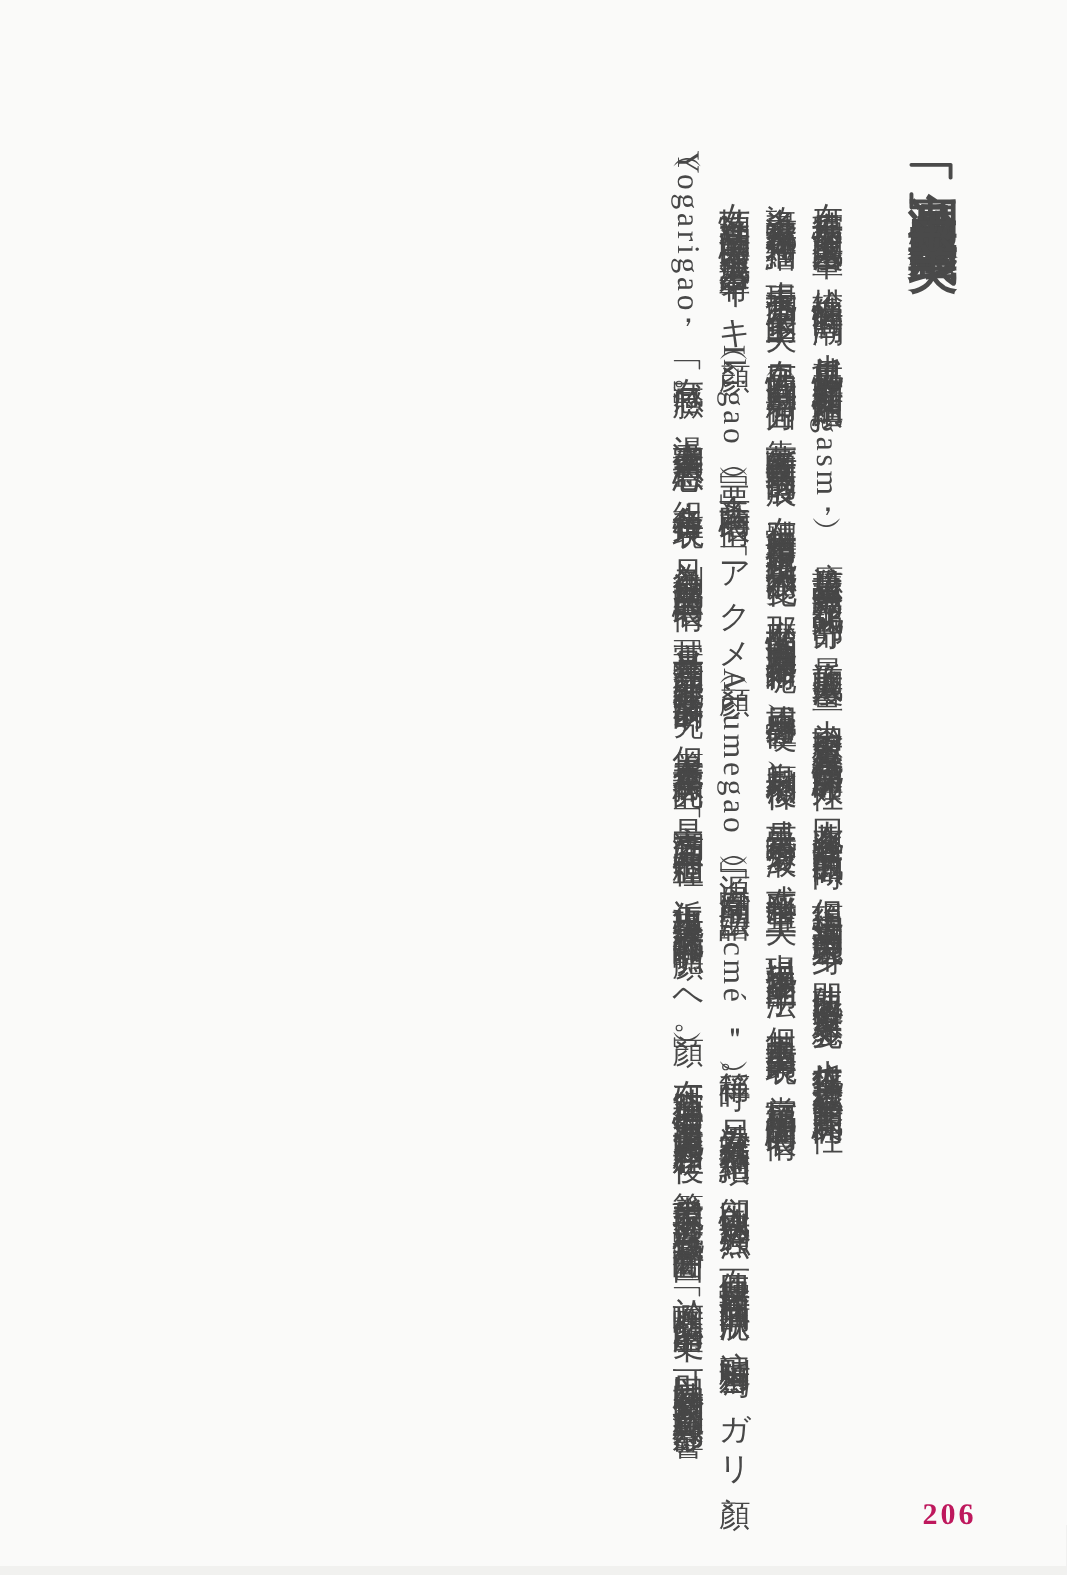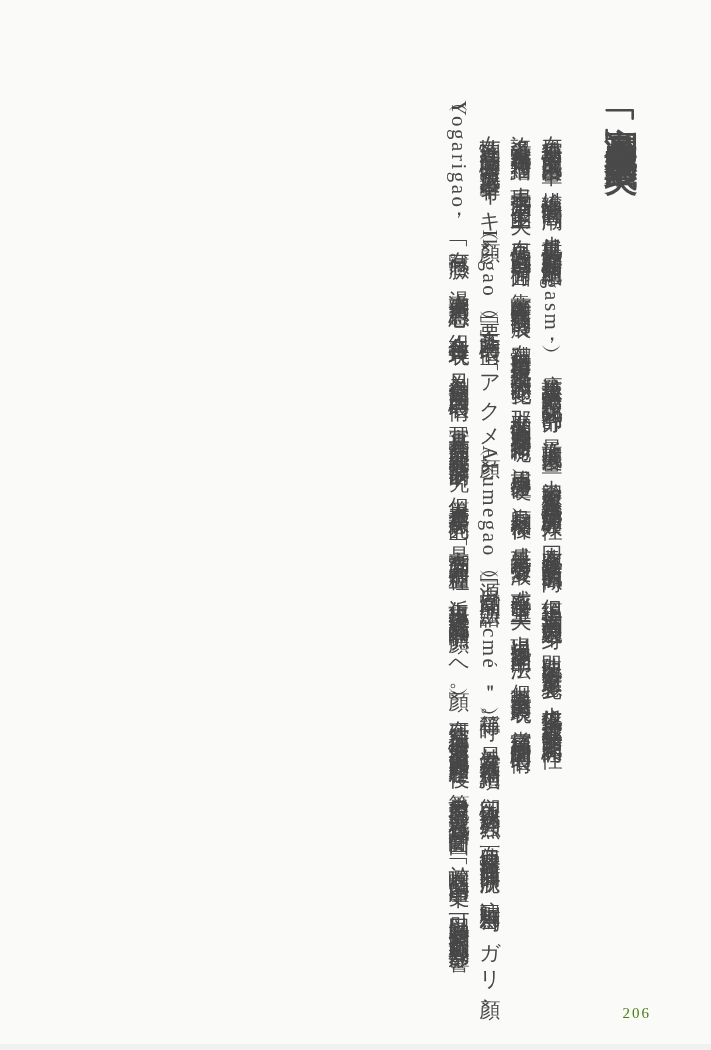--- a/index.html
+++ b/index.html
@@ -39,24 +39,24 @@
     letter-spacing: 2.5px;
     line-height: 31px;
     margin: 0;
     text-indent: 1em;
     text-align: justify;
   }
   .page-number {
     position: absolute;
     right: 60px;
     bottom: 28px;
-    font-size: 15px;
-    font-weight: 400;
+    font-size: 20px;
+    font-weight: 700;
     letter-spacing: 2px;
-    color: #4d7c0f;
+    color: #be185d;
     font-family: "Liberation Serif", "DejaVu Serif", serif;
   }
   
   .scan-edge {
     position: absolute;
     left: 0;
     bottom: 0;
     width: 100%;
     height: 6px;
     background: #f1f1ef;

